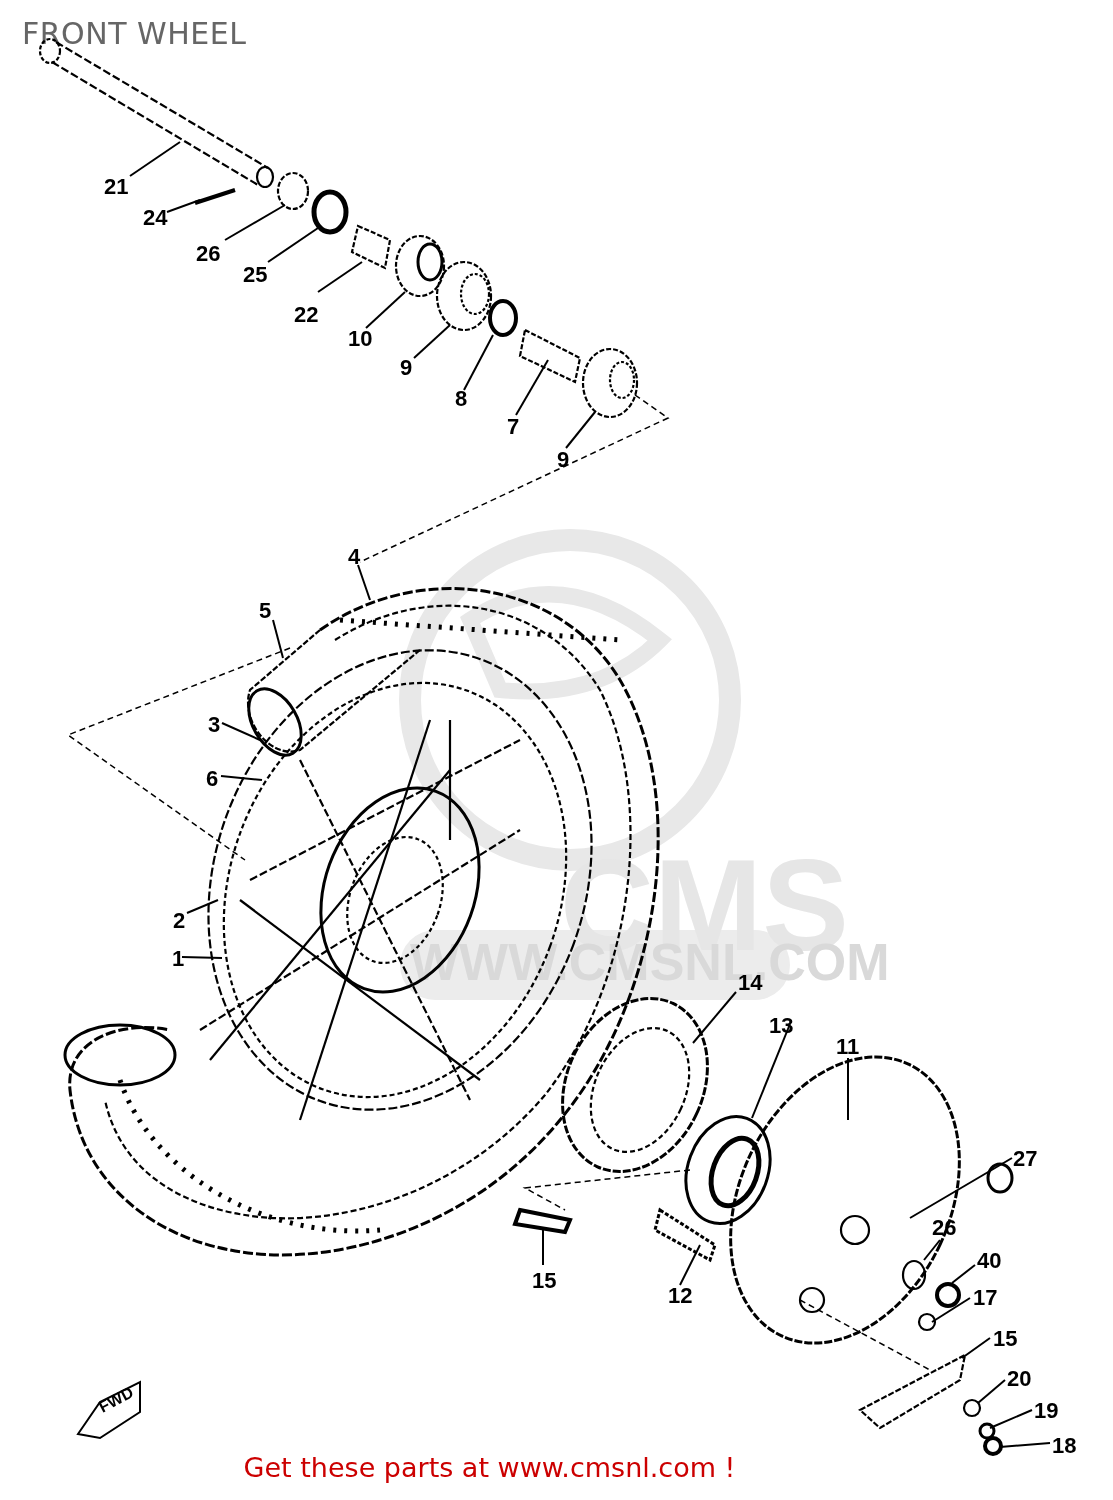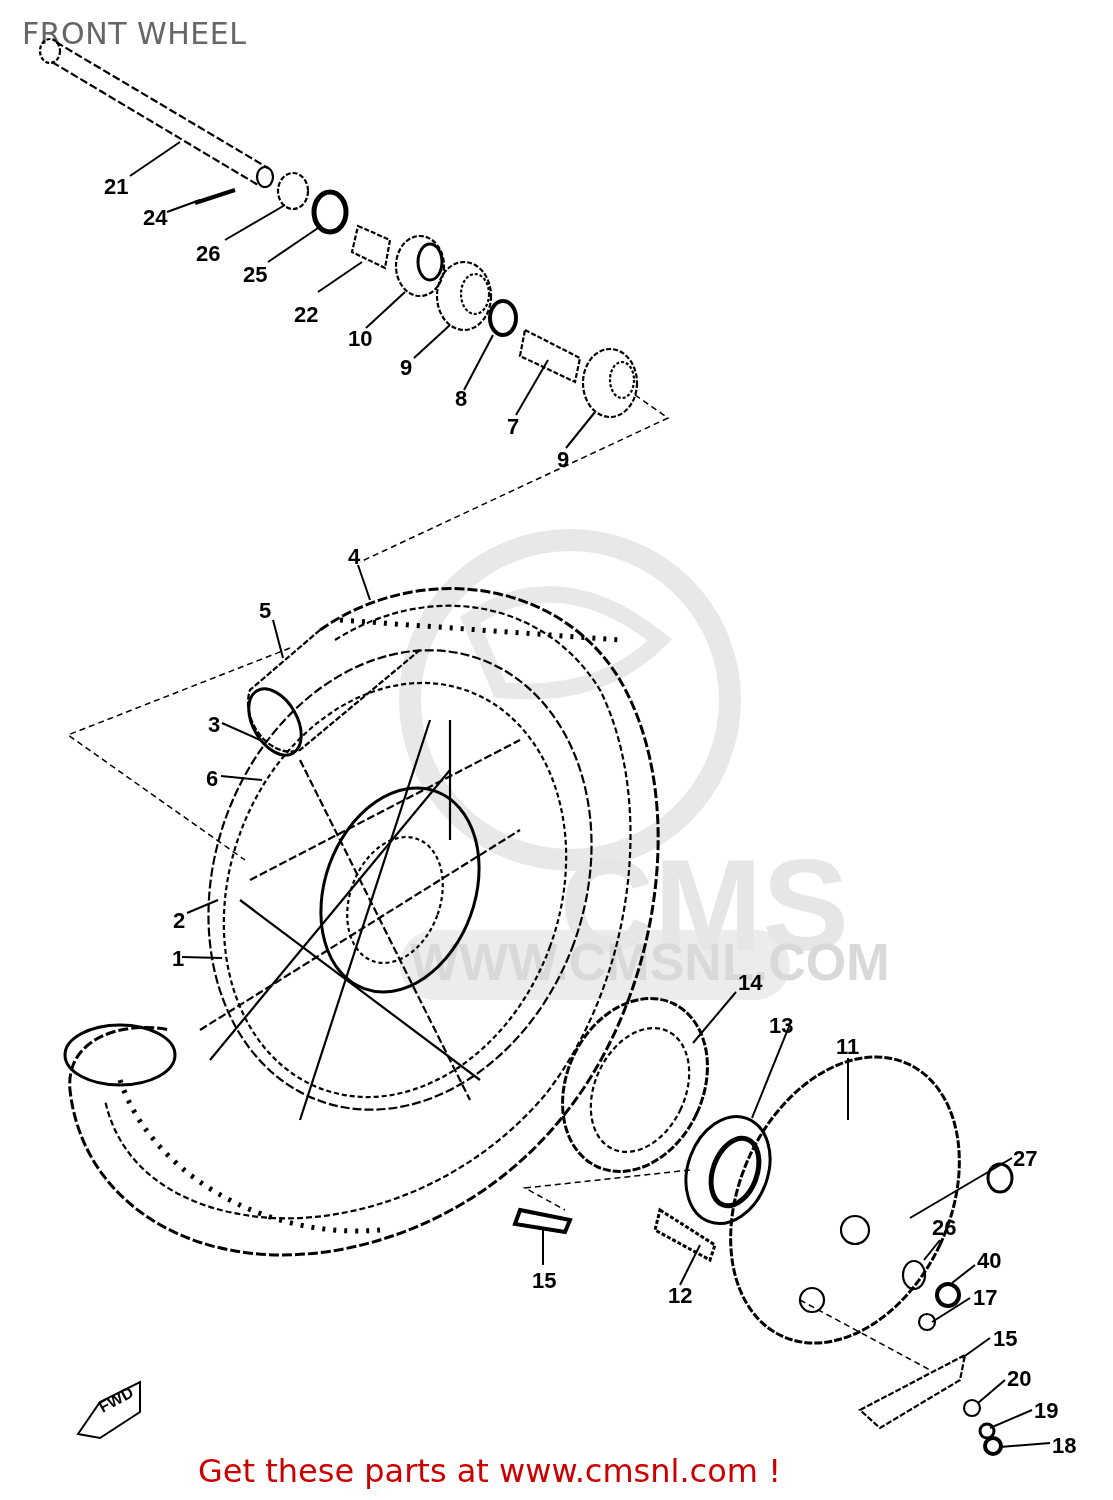--- a/index.html
+++ b/index.html
@@ -1,18 +1,18 @@
 <!DOCTYPE html>
 <html><head>
 <meta charset="utf-8">
 <style>
   html, body { margin: 0; padding: 0; background: #ffffff; }
   body { width: 1113px; height: 1500px; position: relative; overflow: hidden; font-family: "DejaVu Sans", sans-serif; }
   .title { position: absolute; left: 22px; top: 16px; font-size: 30px; color: #666666; letter-spacing: 0.5px; font-family: "DejaVu Sans", sans-serif; }
-  .footer { position: absolute; left: 0; width: 979px; top: 1452px; text-align: center; font-size: 32px; color: #cc0000; font-family: "DejaVu Sans", sans-serif; }
+  .footer { position: absolute; left: 0; width: 979px; top: 1452px; text-align: center; font-size: 27px; color: #cc0000; font-family: "DejaVu Sans", sans-serif; }
   .footer a { color: #cc0000; text-decoration: none; }
   svg.diagram { position: absolute; left: 0; top: 0; }
   .lbl { position: absolute; font-family: "Liberation Sans", sans-serif; font-weight: bold; font-size: 22px; color: #000; line-height: 1; }
   .wm { position: absolute; font-family: "Liberation Sans", sans-serif; font-weight: bold; color: #e6e6e6; }
 </style>
 </head>
 <body>
 
 <div class="title">FRONT WHEEL</div>
 

